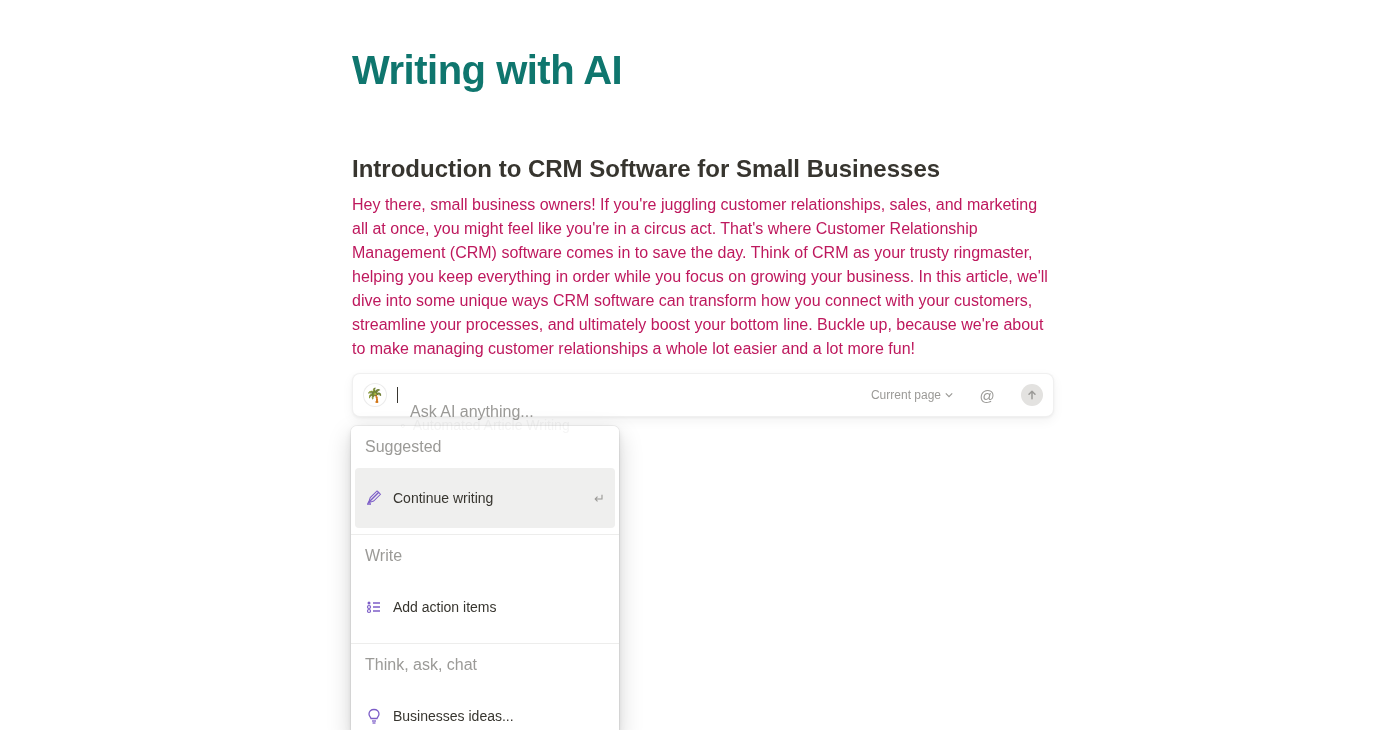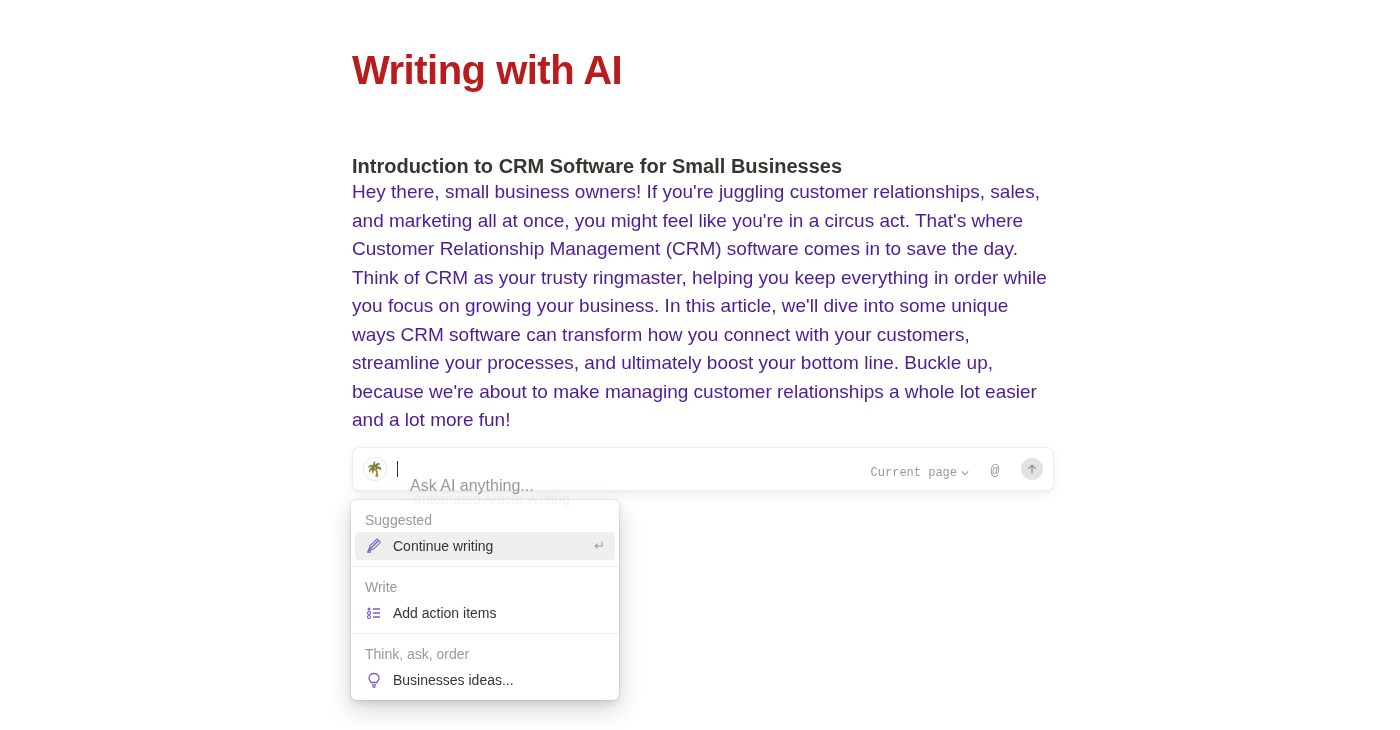--- a/index.html
+++ b/index.html
@@ -17,33 +17,34 @@
     }
     .page {
       max-width: 708px;
       margin: 0 auto;
       padding-top: 48px;
       padding-left: 6px;
     }
     .page-title {
       font-size: 40px;
       font-weight: 700;
-      color: #b91c1c;
+      color: #0f766e;
       letter-spacing: -0.5px;
       margin-bottom: 62px;
     }
     .section-heading {
-      font-size: 20px;
+      font-size: 24px;
       font-weight: 600;
       color: #37352f;
+      margin-bottom: 10px;
     }
     .body-text {
-      font-size: 19px;
+      font-size: 16px;
       line-height: 1.5;
-      color: #4c1d95;
+      color: #be185d;
       margin-bottom: 12px;
     }
     .ai-bar {
       position: relative;
       margin-top: 12px;
       background: #ffffff;
       border: 1px solid rgba(0,0,0,0.06);
       border-radius: 8px;
       box-shadow: 0 1px 3px rgba(15,15,15,0.05), 0 4px 12px rgba(15,15,15,0.05);
       height: 44px;
@@ -70,23 +71,22 @@
       font-size: 16px;
       color: #0c4a6e;
       background: transparent;
       margin-top: 34px;
     }
     .ai-input::placeholder {
       color: #9b9a97;
     }
     .ai-right {
       display: flex;
-      align-items: flex-end;
-      gap: 16px;
-      font-family: Liberation Mono, monospace;
+      align-items: center;
+      gap: 24px;
     }
     .scope-chip {
       font-size: 12px;
       color: #9b9a97;
       display: flex;
       align-items: center;
       gap: 4px;
       cursor: pointer;
     }
     .scope-chip svg {
@@ -129,30 +129,30 @@
     }
     .dropdown::-webkit-scrollbar {
       width: 10px;
     }
     .dropdown::-webkit-scrollbar-thumb {
       background: #d3d1cb;
       border-radius: 10px;
       border: 2px solid #fff;
     }
     .dropdown-section-label {
-      font-size: 14px;
-      color: #9b9a97;
-      padding: 6px 14px 4px;
+      font-size: 16px;
+      color: #9b9a97;
+      padding: 6px 14px 12px;
       font-weight: 500;
     }
     .dropdown-item {
       display: flex;
       align-items: center;
       gap: 10px;
-      padding: 5px 10px;
+      padding: 21px 10px;
       margin: 0 4px;
       border-radius: 4px;
       cursor: pointer;
       font-size: 14px;
       color: #37352f;
     }
     .dropdown-item.highlighted {
       background: #efefee;
     }
     .dropdown-item .icon {
@@ -243,21 +243,21 @@
               <line x1="7" y1="4" x2="14" y2="4" stroke="#7c5dc7" stroke-width="1.5"></line>
               <circle cx="3" cy="8" r="1.5" fill="none" stroke="#7c5dc7" stroke-width="1.2"></circle>
               <line x1="7" y1="8" x2="14" y2="8" stroke="#7c5dc7" stroke-width="1.5"></line>
               <circle cx="3" cy="12" r="1.5" fill="none" stroke="#7c5dc7" stroke-width="1.2"></circle>
               <line x1="7" y1="12" x2="14" y2="12" stroke="#7c5dc7" stroke-width="1.5"></line>
             </svg>
           </span>
           <span class="label">Add action items</span>
         </div>
         <div class="dropdown-divider"></div>
-        <div class="dropdown-section-label">Think, ask, order</div>
+        <div class="dropdown-section-label">Think, ask, chat</div>
         <div class="dropdown-item">
           <span class="icon">
             <svg viewBox="0 0 16 16">
               <path d="M8 1.5 C5 1.5 3 3.5 3 6 C3 8 4.5 9 5 10.5 L11 10.5 C11.5 9 13 8 13 6 C13 3.5 11 1.5 8 1.5 Z" stroke="#7c5dc7" stroke-width="1.3" fill="none"></path>
               <line x1="6" y1="13" x2="10" y2="13" stroke="#7c5dc7" stroke-width="1.3"></line>
               <line x1="6.5" y1="15" x2="9.5" y2="15" stroke="#7c5dc7" stroke-width="1.3"></line>
             </svg>
           </span>
           <span class="label">Businesses ideas...</span>
         </div>

